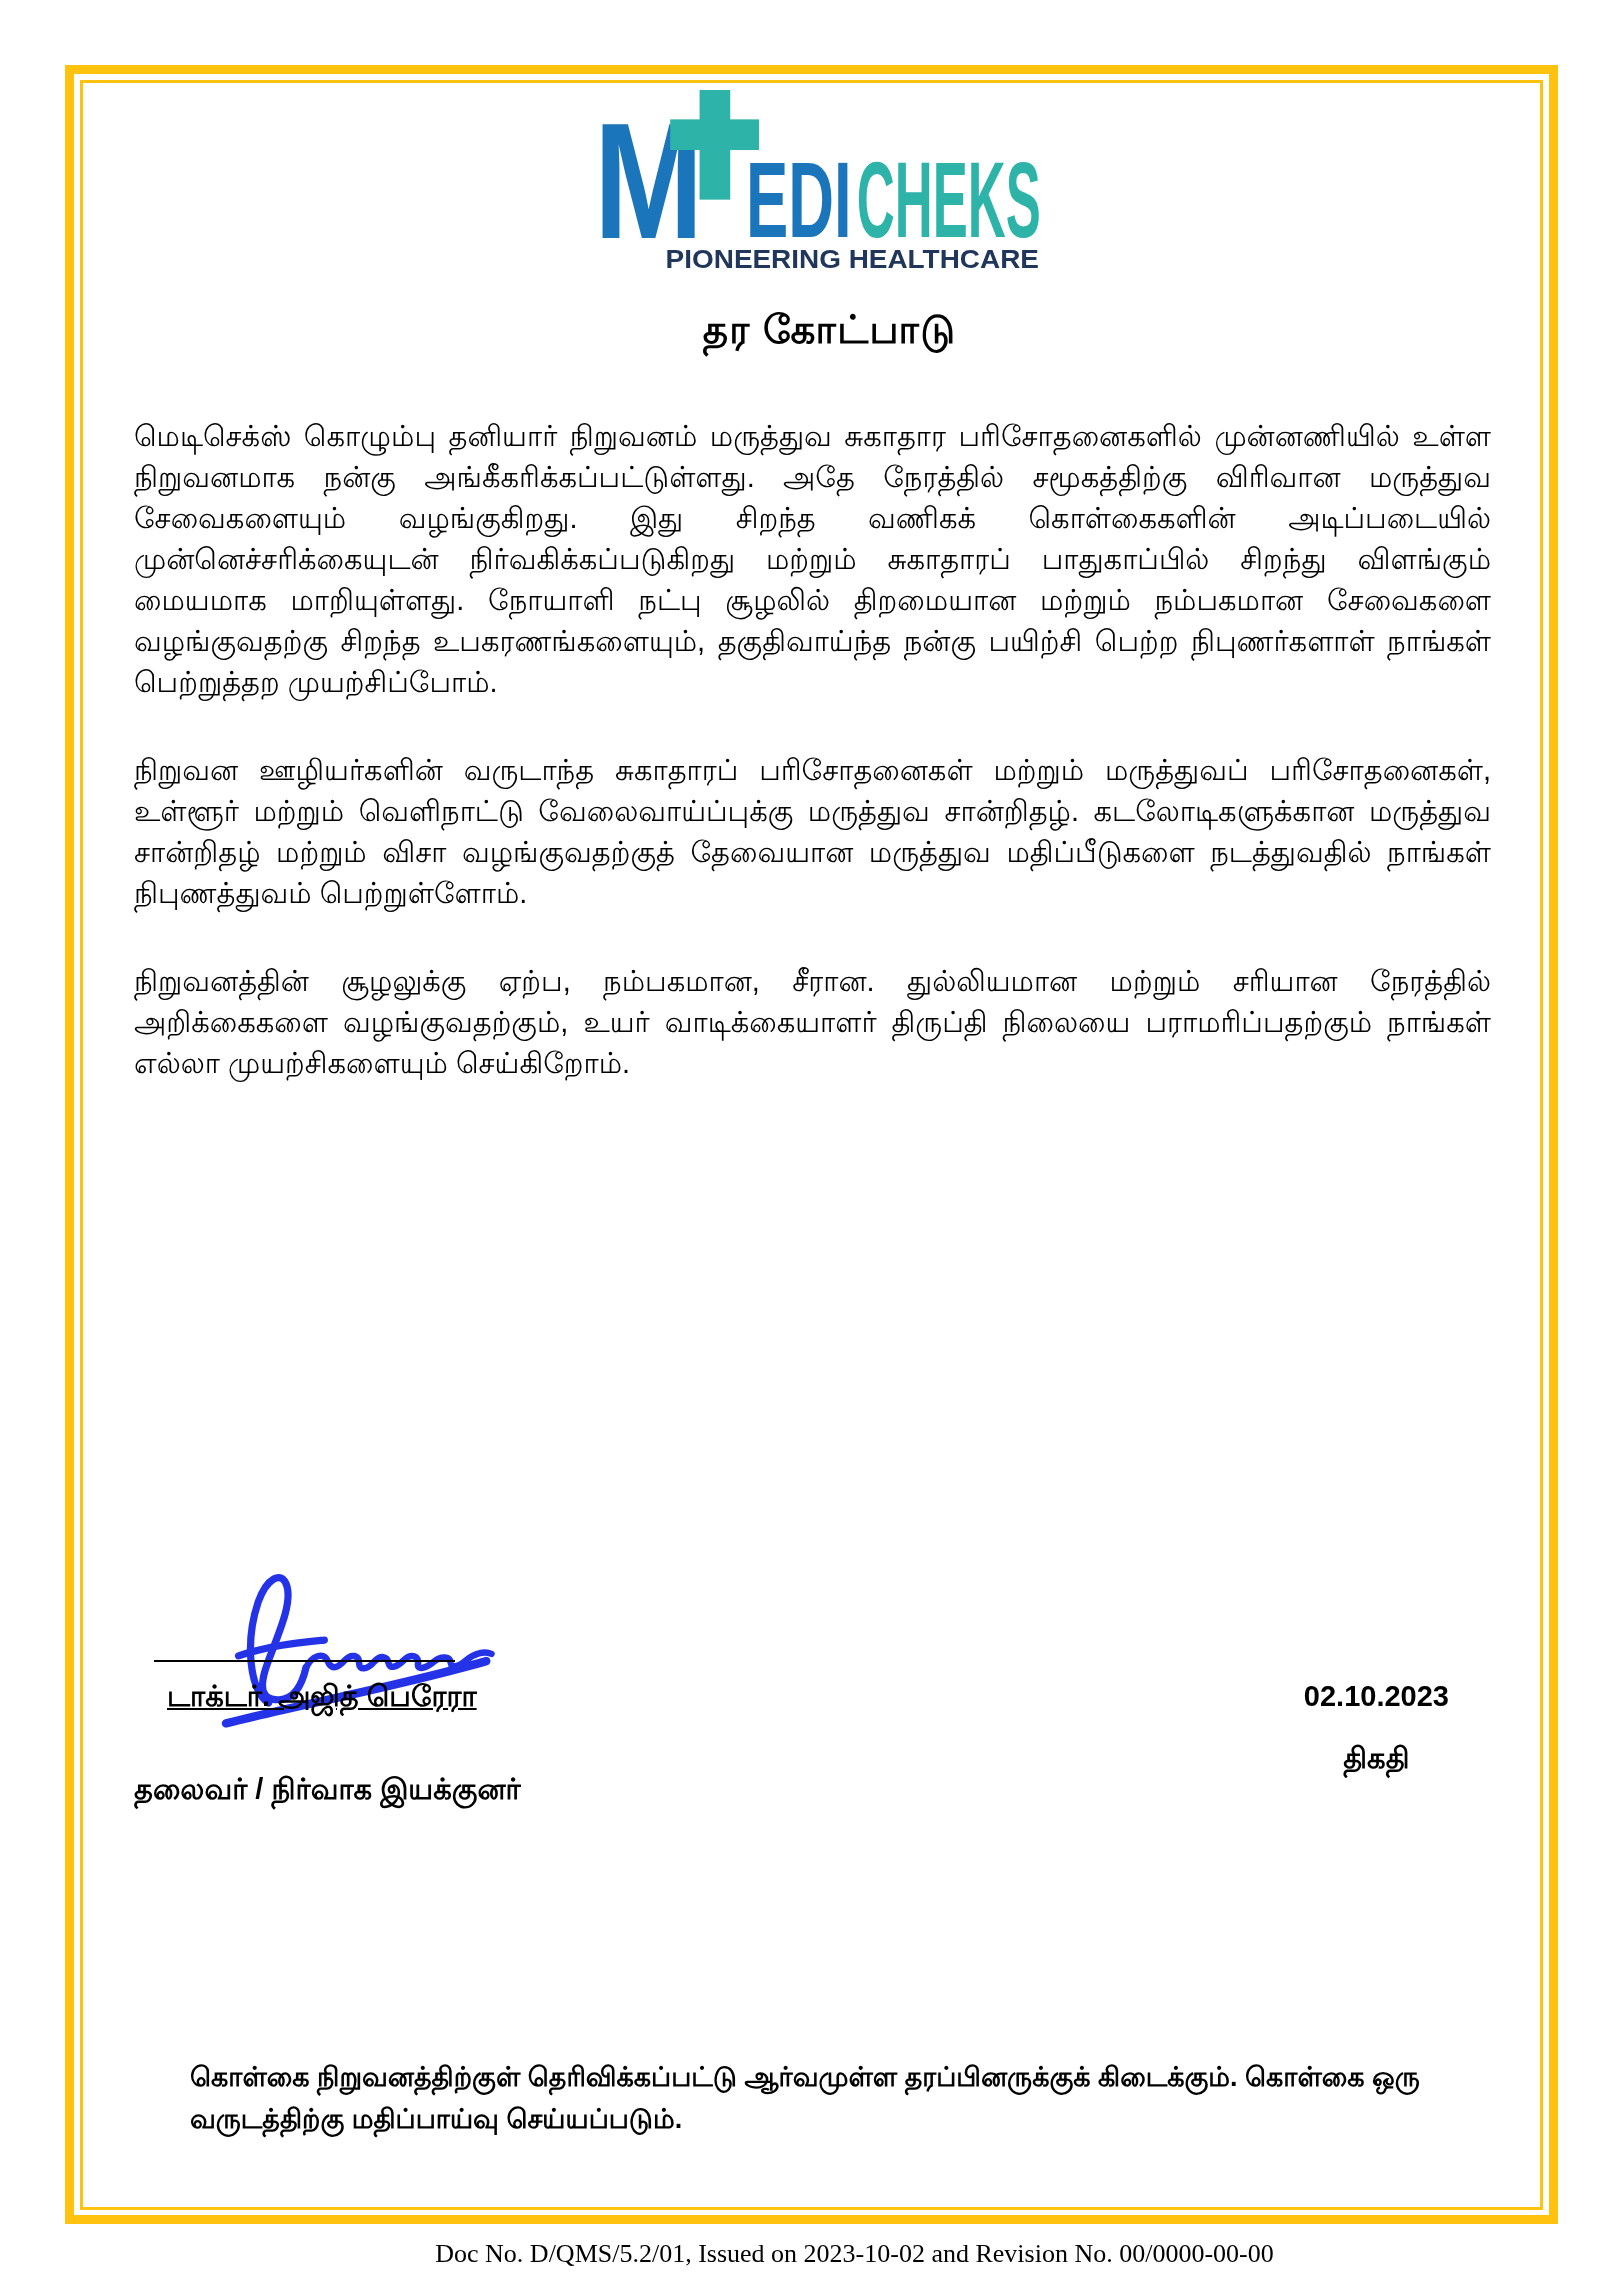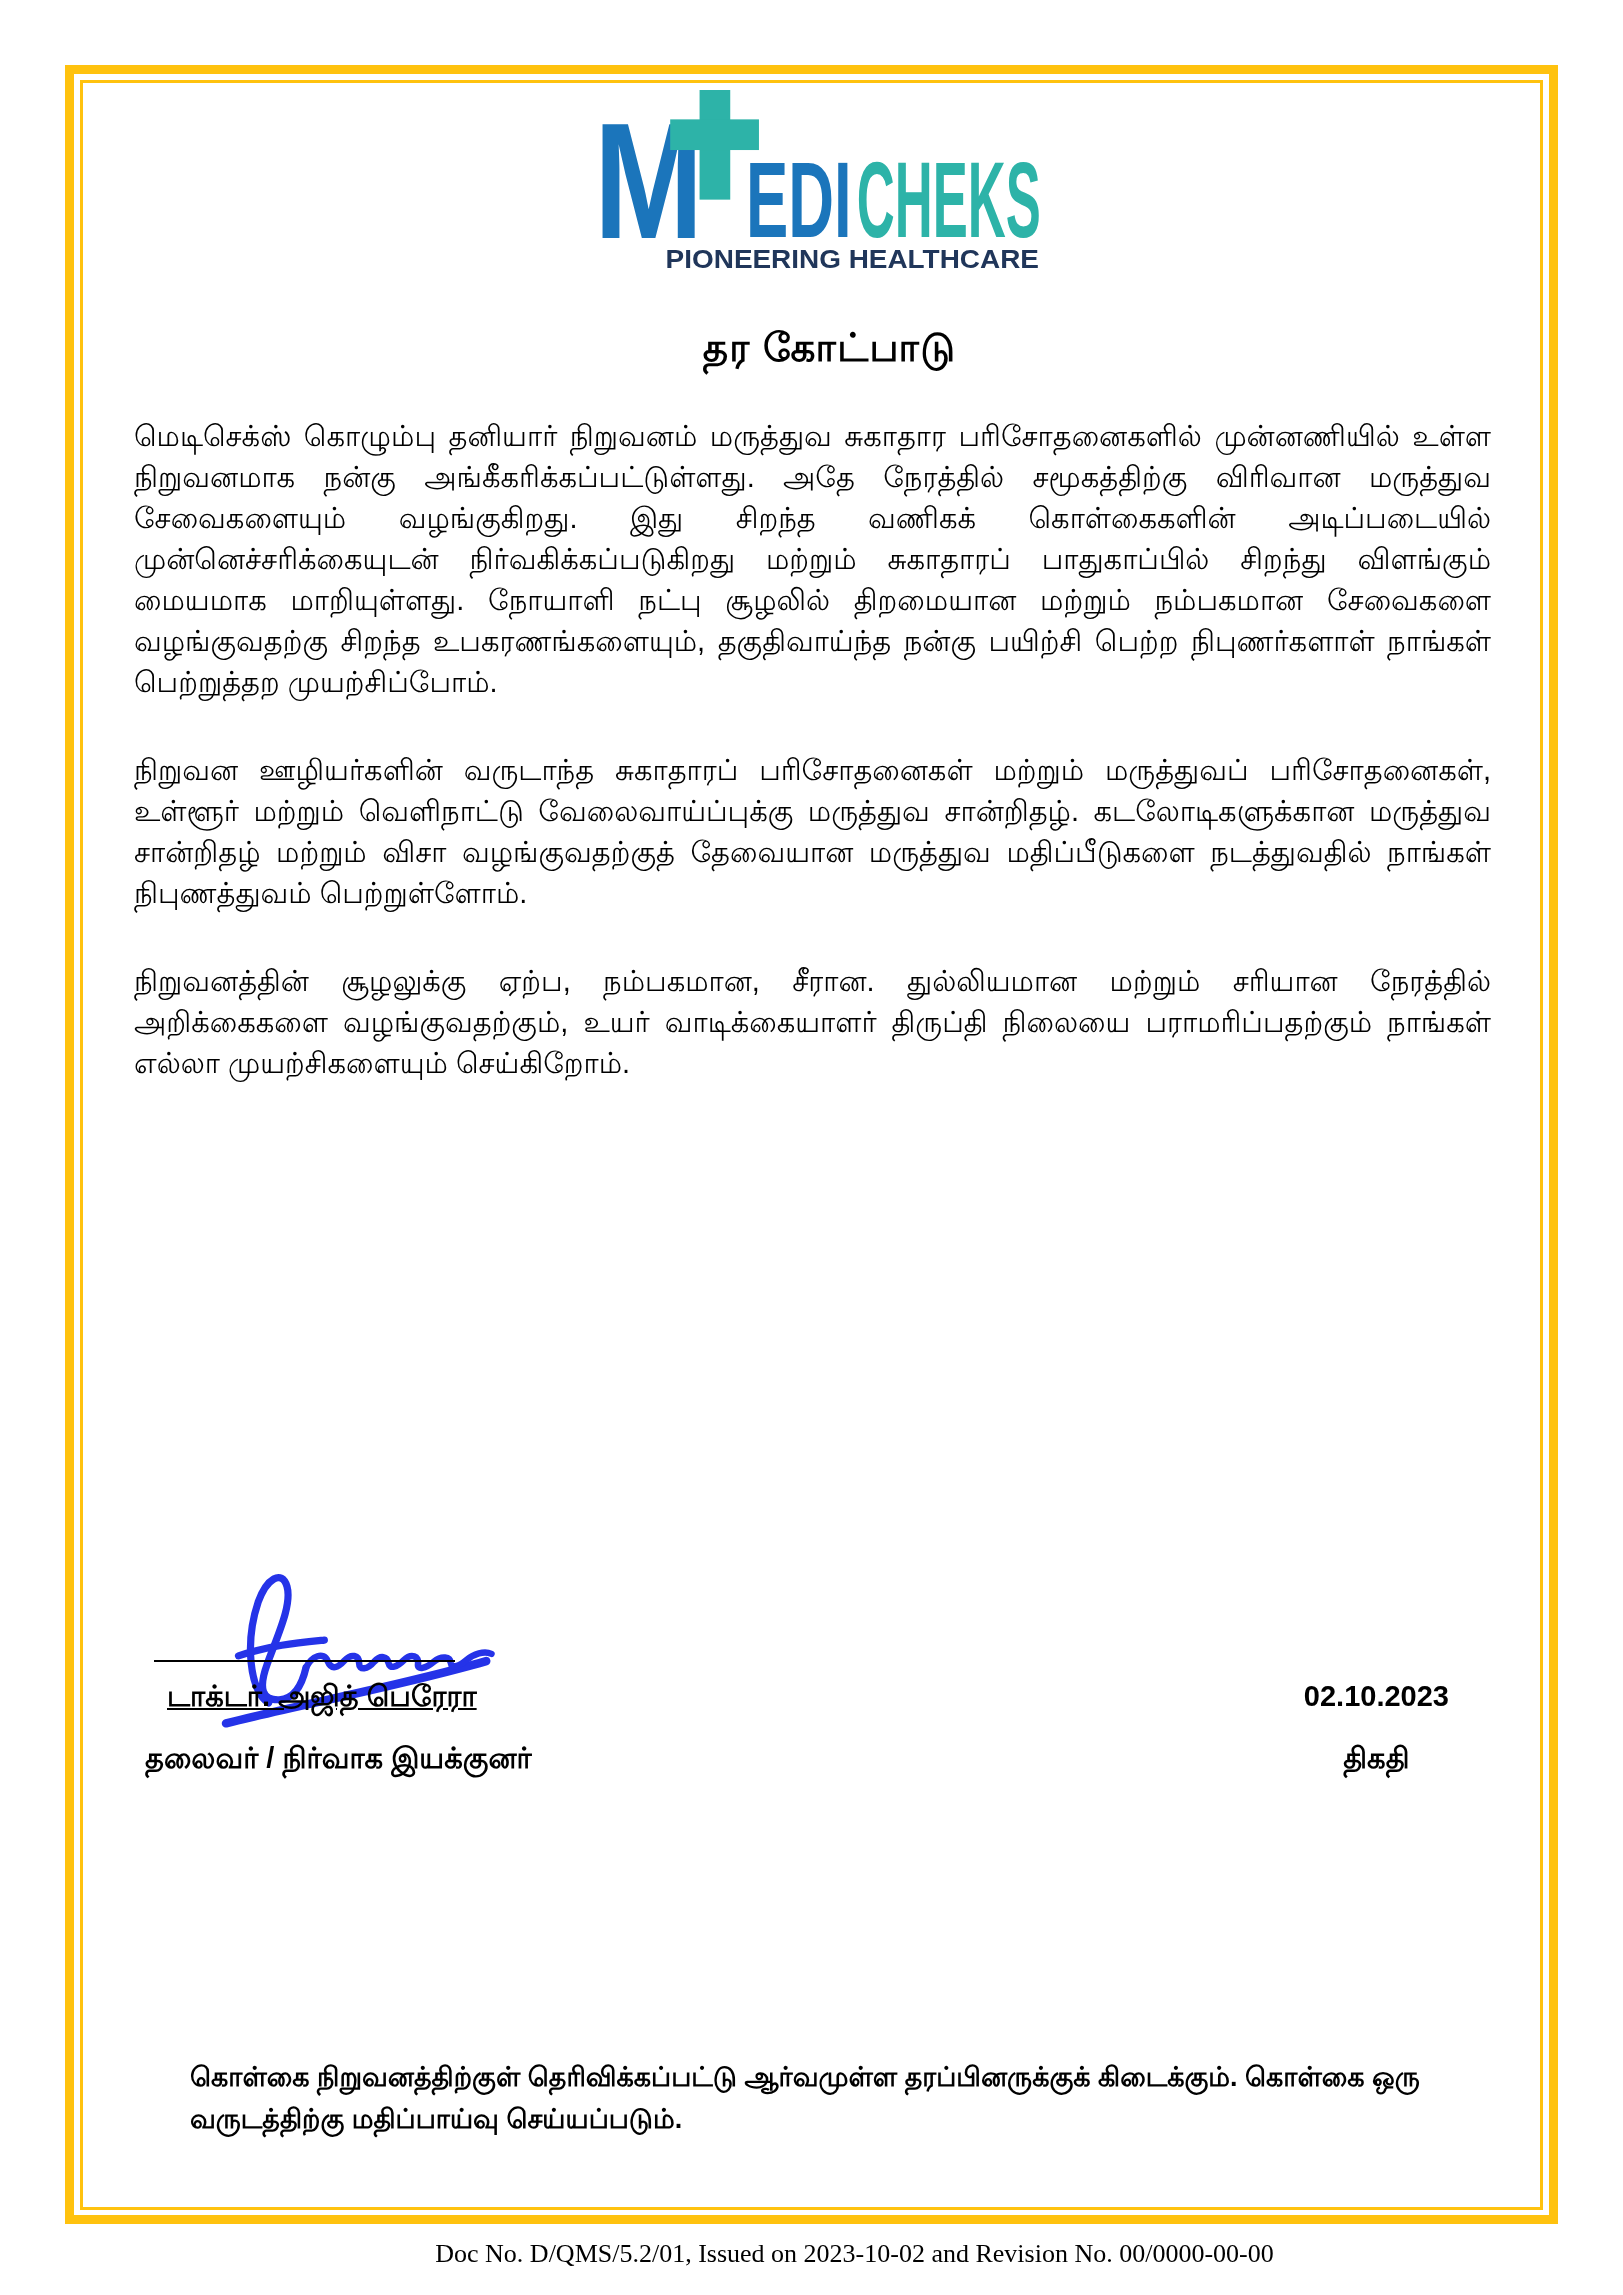--- a/index.html
+++ b/index.html
@@ -14,38 +14,38 @@
     border:9.2px solid #FFC20E;
   }
   .frame-inner {
     position:absolute; left:80px; top:80px; right:80px; bottom:85px;
     border:3.3px solid #FFC20E;
   }
   
   .logo-wrap { position:absolute; top:90px; left:calc(50% - 219px); width:452px; height:186px; }
   
   .doc-title {
-    position:absolute; top:326px; left:0; width:100%;
+    position:absolute; top:308px; left:0; width:100%;
     text-align:center; font-size:39px; font-weight:bold; letter-spacing:1.3px;padding-left:36px;
   }
   
   .content {
     position:absolute; left:134px; right:132px; top:416px;
     font-size:29px; line-height:41px; text-align:justify;
   }
   .content p { margin-bottom:47px; }
   
   .sign { position:absolute; left:134px; right:132px; top:1564px; height:242px; }
   .sig-svg { position:absolute; left:56px; top:0; }
   .sig-line { position:absolute; left:19.6px; top:96px; width:301px; border-bottom:2px solid #000; }
   .sig-row { position:absolute; left:0; right:0; font-weight:bold; font-size:29px; }
   .sig-row.r1 { top:116px; }
   .sig-row.r2 { top:178px; }
   .sig-name { position:absolute; left:33px;text-decoration:underline; }
-  .sig-desig { position:absolute; left:11px; }
+  .sig-desig { position:absolute; left:0;margin-top:31px; }
   .sig-right { position:absolute; right:19.6px; width:190px; text-align:center; }
   
   .note {
     position:absolute; left:190px; right:190px; top:2056px;
     text-align:left; font-weight:bold; font-size:27px; line-height:42px;
   }
   
   .docno {
     position:absolute; left:0; width:100%; top:2239px;
     text-align:center; font-family:"Liberation Serif", serif; font-size:26px;margin-left:43px;

